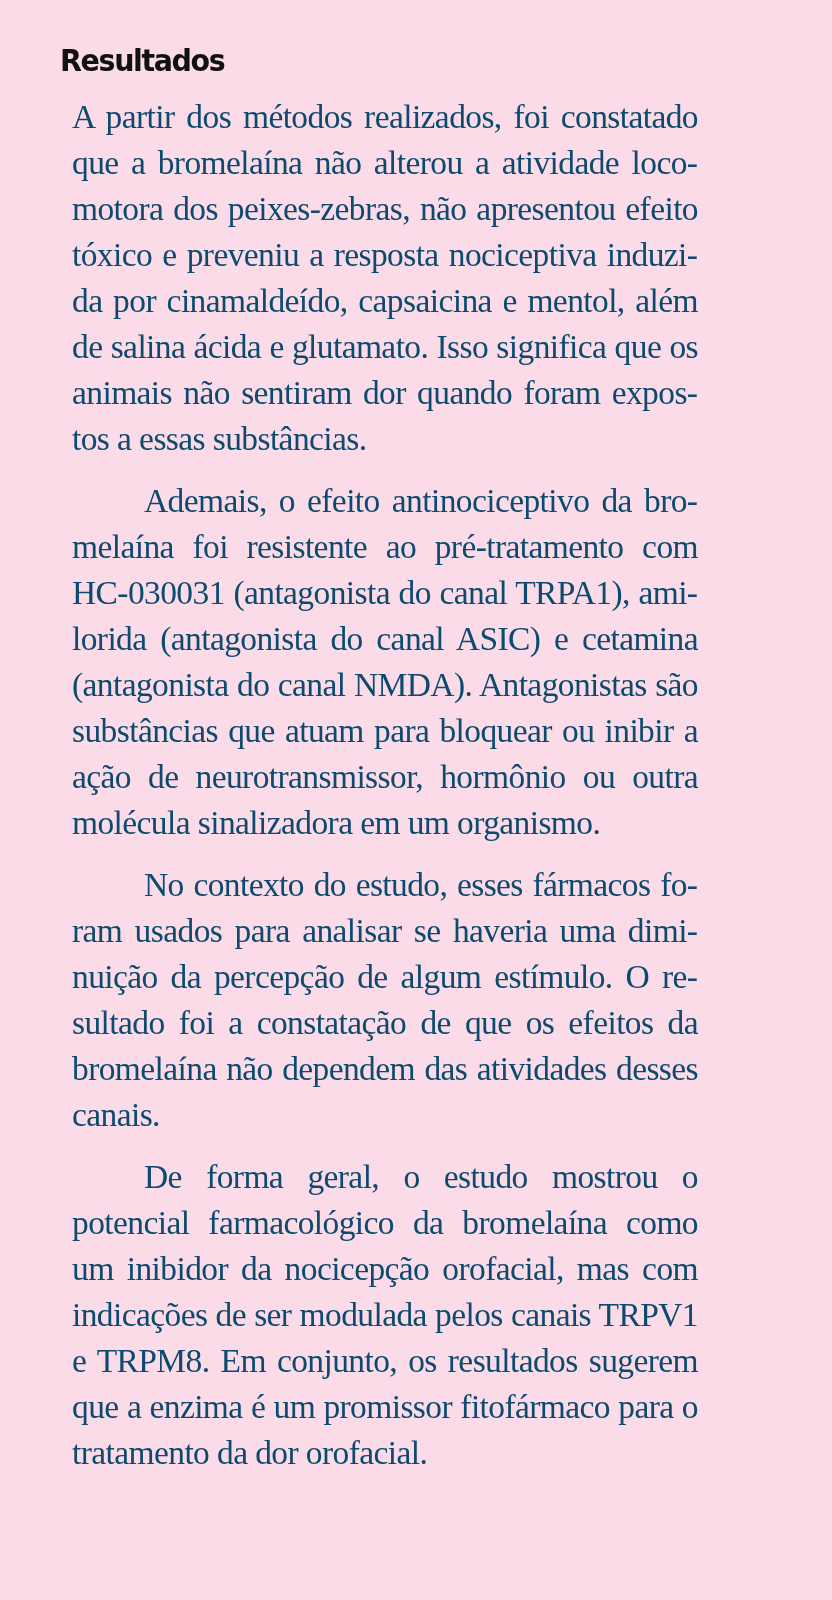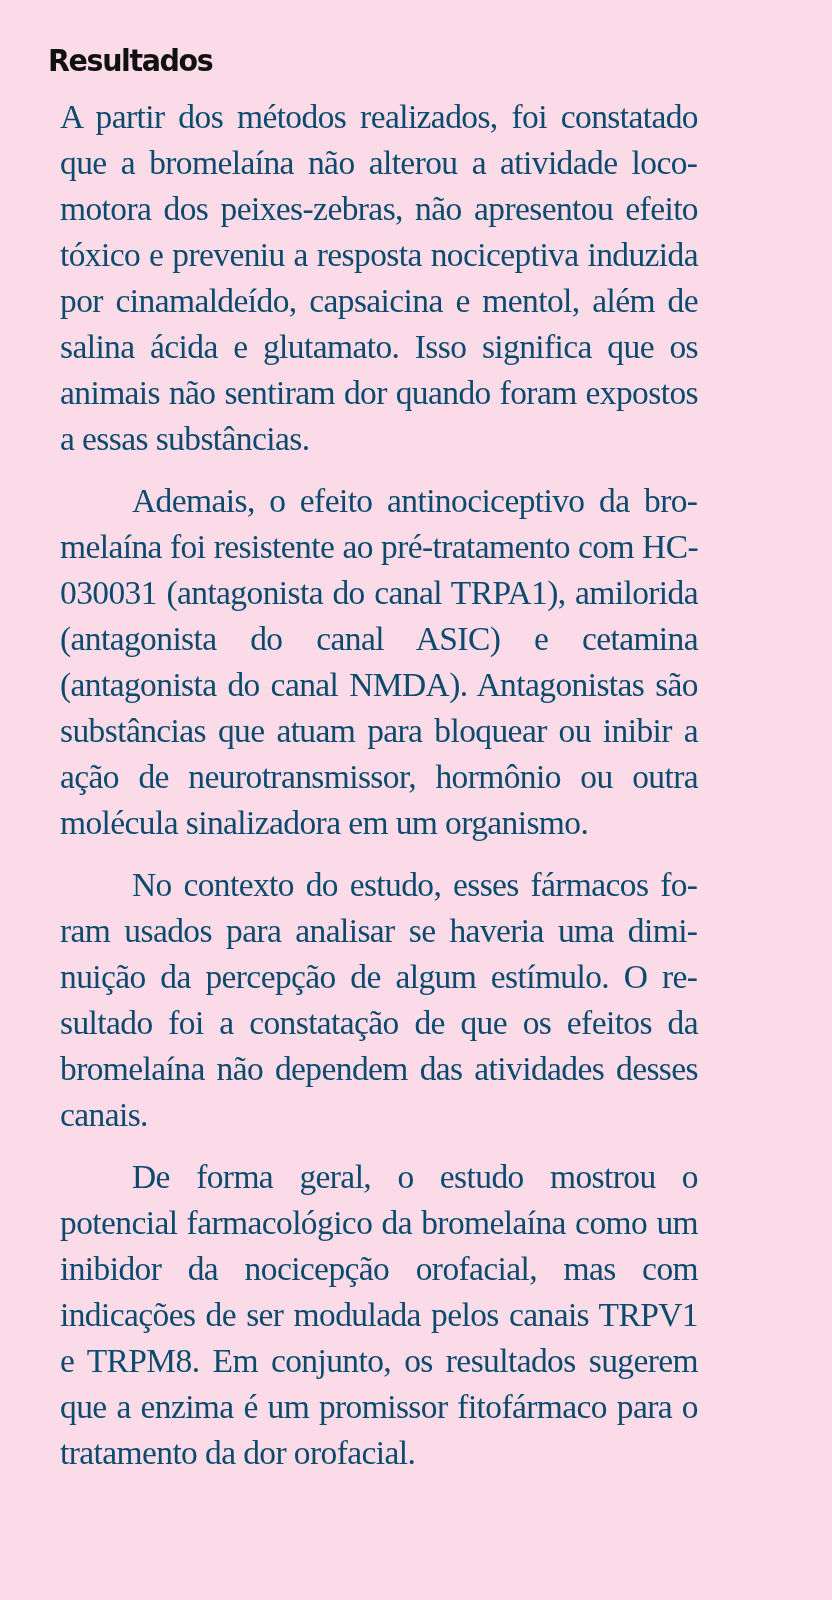--- a/index.html
+++ b/index.html
@@ -3,21 +3,21 @@
 <meta charset="utf-8">
 <style>
   html, body { margin: 0; padding: 0; }
   body {
     width: 832px; height: 1600px;
     background: #fbdbe7;
     overflow: hidden;
   }
   .page {
     position: relative;
-    padding: 38px 46px 0 48px;
+    padding: 38px 46px 0 60px;
     box-sizing: border-box;
     width: 756px;
   }
   h2 {
     margin: 0 0 6px 0;
     font-family: "DejaVu Sans", sans-serif;
     font-weight: bold;
     font-size: 31px;
     letter-spacing: -1.5px;
     color: #111;

